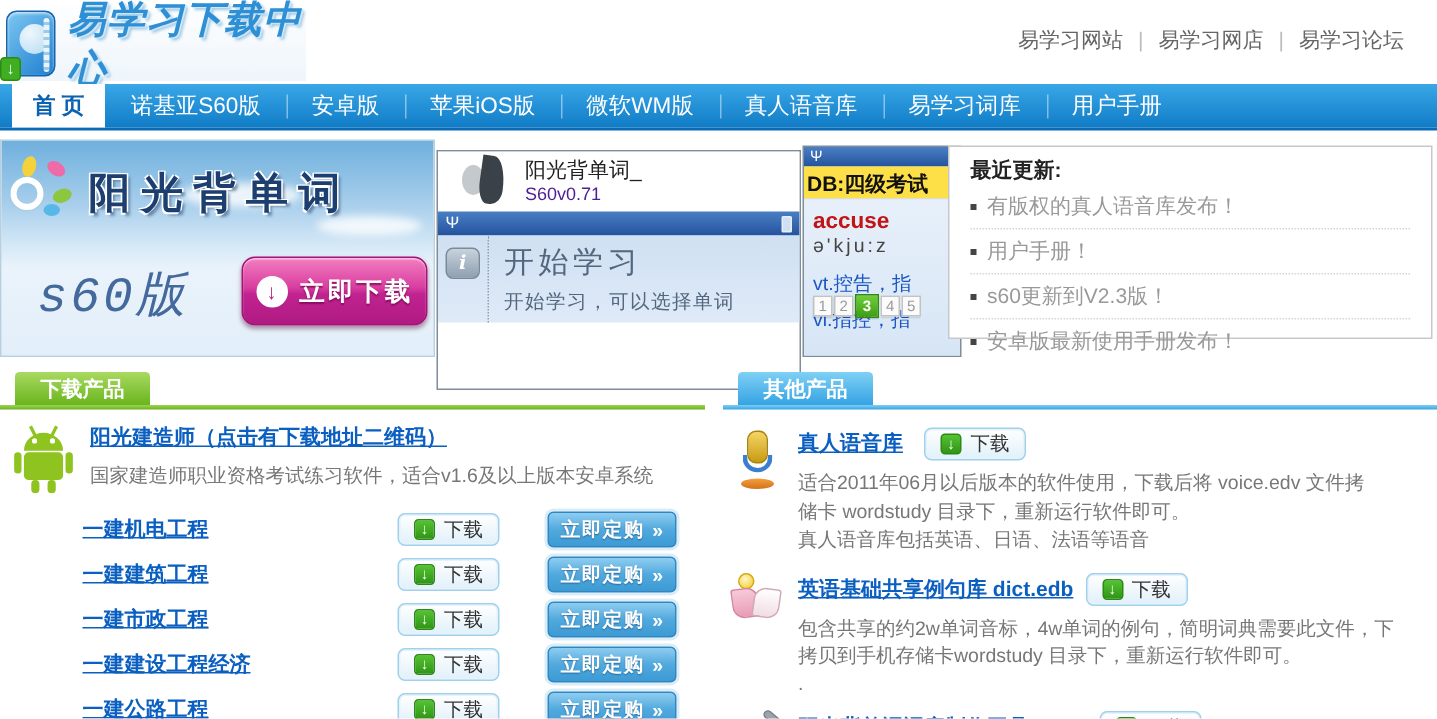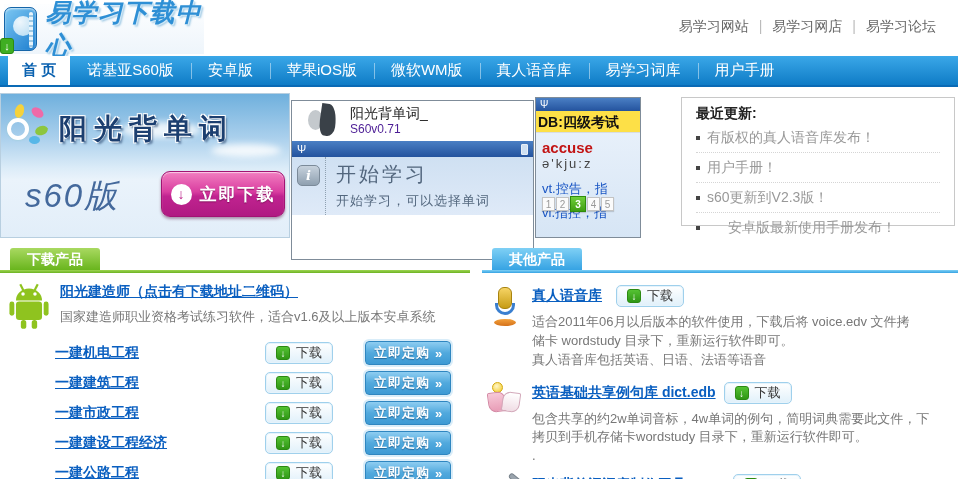--- a/index.html
+++ b/index.html
@@ -47,21 +47,21 @@
   .sun { position:absolute; left:4px; top:10px; width:44px; height:44px; }
   .sun .ring { position:absolute; left:2px; top:14px; width:22px; height:22px;
     border:4px solid #fff; border-radius:50%; box-shadow:0 0 2px #9cc; }
   .sun .p1 { position:absolute; left:10px; top:0; width:9px; height:14px; background:#f5d23c; border-radius:50%; transform:rotate(15deg); }
   .sun .p2 { position:absolute; left:26px; top:4px; width:13px; height:9px; background:#ef6aa8; border-radius:50%; transform:rotate(35deg); }
   .sun .p3 { position:absolute; left:30px; top:22px; width:13px; height:9px; background:#8dc63f; border-radius:50%; transform:rotate(-20deg); }
   .sun .p4 { position:absolute; left:24px; top:32px; width:11px; height:8px; background:#57b7e8; border-radius:50%; }
   .banner-title { position:absolute; left:58px; top:16px; font-size:28px; font-weight:bold;
     color:#1c3f70; letter-spacing:7px; white-space:nowrap;
     text-shadow:-1px -1px 0 #fff, 1px -1px 0 #fff, -1px 1px 0 #fff, 2px 2px 2px rgba(40,70,110,.55); }
-  .banner-sub { position:absolute; left:24px; top:80px; font-family:Liberation Sans, sans-serif;
+  .banner-sub { position:absolute; left:24px; top:80px; font-family:Liberation Mono, monospace;
     font-style:italic; font-size:33px; color:#44699c; letter-spacing:2px; }
   .dl-now { position:absolute; left:160px; top:77px; width:124px; height:46px;
     border:1px solid #a21373; border-radius:9px; cursor:pointer;
     background:linear-gradient(#f27ec0,#d93da0 45%,#c02390 55%,#b01a82);
     box-shadow:0 2px 3px rgba(80,0,50,.4), inset 0 1px 1px rgba(255,255,255,.6);
     display:flex; align-items:center; justify-content:center; gap:8px; }
   .dl-now .circ { width:21px; height:21px; border-radius:50%; background:#fff;
     color:#bb1f87; font-weight:bold; font-size:14px; text-align:center; line-height:21px; }
   .dl-now .txt { color:#fff; font-size:17px; font-weight:bold; letter-spacing:2px;
     text-shadow:0 1px 1px rgba(120,10,80,.8); }
@@ -106,26 +106,26 @@
   .s2-meaning.m2 { margin-top:6px; }
 
   .pager { position:absolute; left:252px; top:103px; display:flex; align-items:center; }
   .pg { width:13px; height:14px; background:#fbfbfb; border:1px solid #c3c3c3;
     color:#9a9a9a; font-size:10px; text-align:center; line-height:13px; margin-right:1px;
     cursor:pointer; box-shadow:0 1px 1px rgba(0,0,0,.15); }
   .pg.active { width:16px; height:16px; background:linear-gradient(#6fcf3a,#3f9e12);
     border:1px solid #2f8c0a; color:#fff; font-weight:bold; line-height:15px; }
 
   
-  .updates { position:absolute; left:681px; top:4px; right:3px; height:129px;
+  .updates { position:absolute; left:632px; top:4px; right:3px; height:129px;
     background:#fff; border:1px solid #c8c8c8; padding:7px 14px 0 14px; }
   .updates-title { font-size:14px; font-weight:bold; color:#222; }
   .upd-item { display:flex; align-items:center; font-size:14px; color:#999;
     padding:6px 0 5px 0; border-bottom:1px dotted #d5d5d5; cursor:pointer; }
-  .upd-item:last-child { border-bottom:none;gap:21px; }
+  .upd-item:last-child { border-bottom:none; }
   .upd-item .bullet { width:4px; height:4px; background:#444; margin-right:7px; flex:none; }
 
   
   .main { display:flex; margin-top:10px; }
   .col-left { width:470px; flex:none; }
   .col-right { flex:1; margin-left:12px; min-width:0; }
   .tabrow { position:relative; height:25px; }
   .tab { position:absolute; left:10px; bottom:3px; height:22px; padding:0 17px;
     color:#fff; font-size:14px; font-weight:bold; line-height:22px;
     border-radius:3px 3px 0 0; cursor:pointer; }

